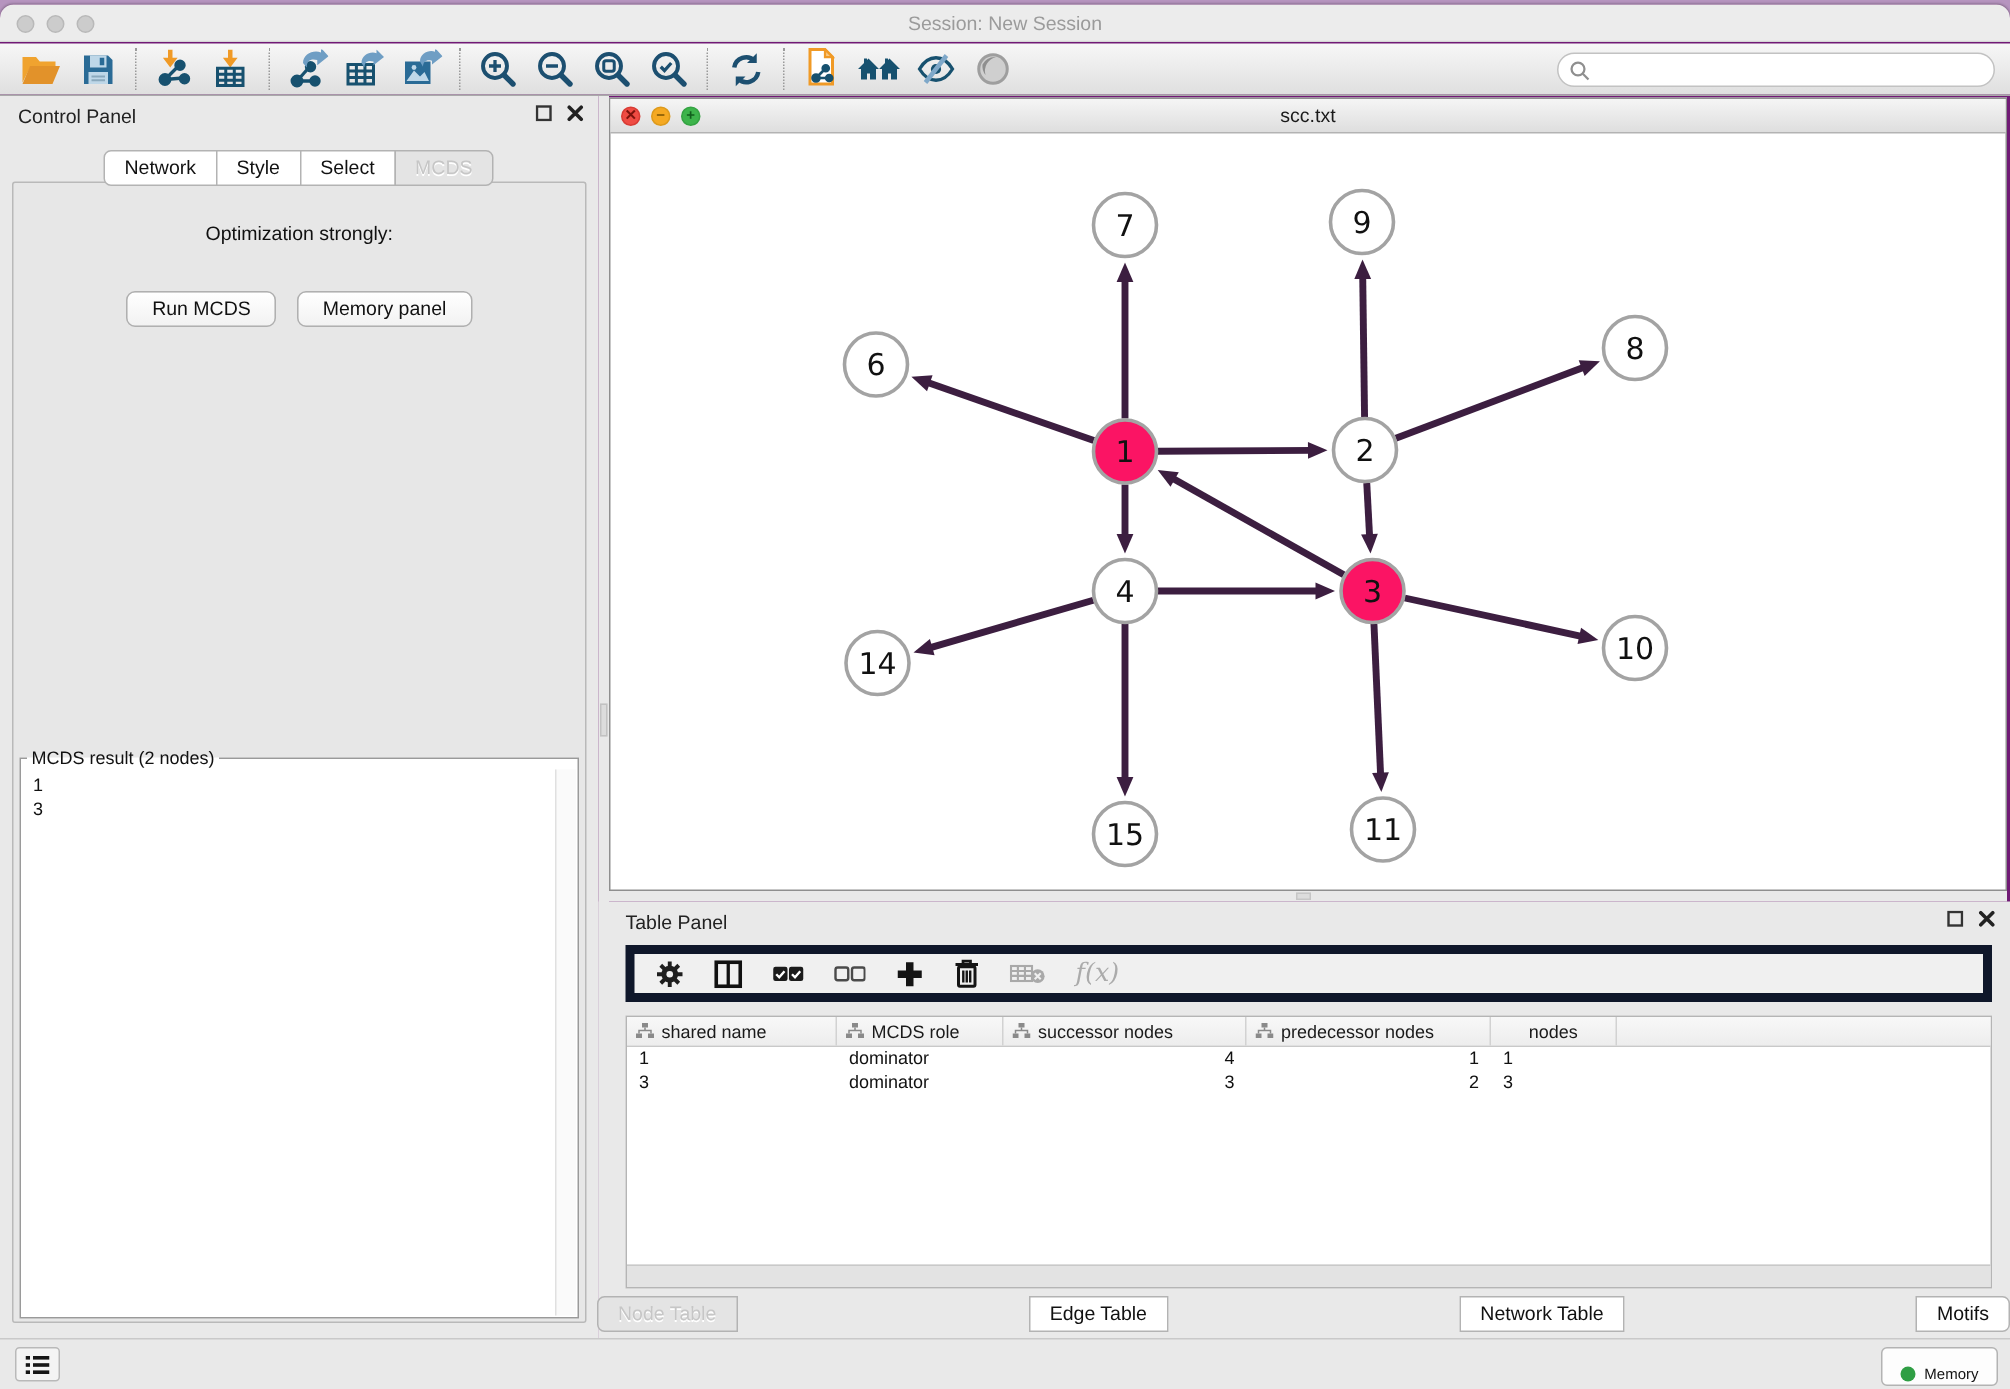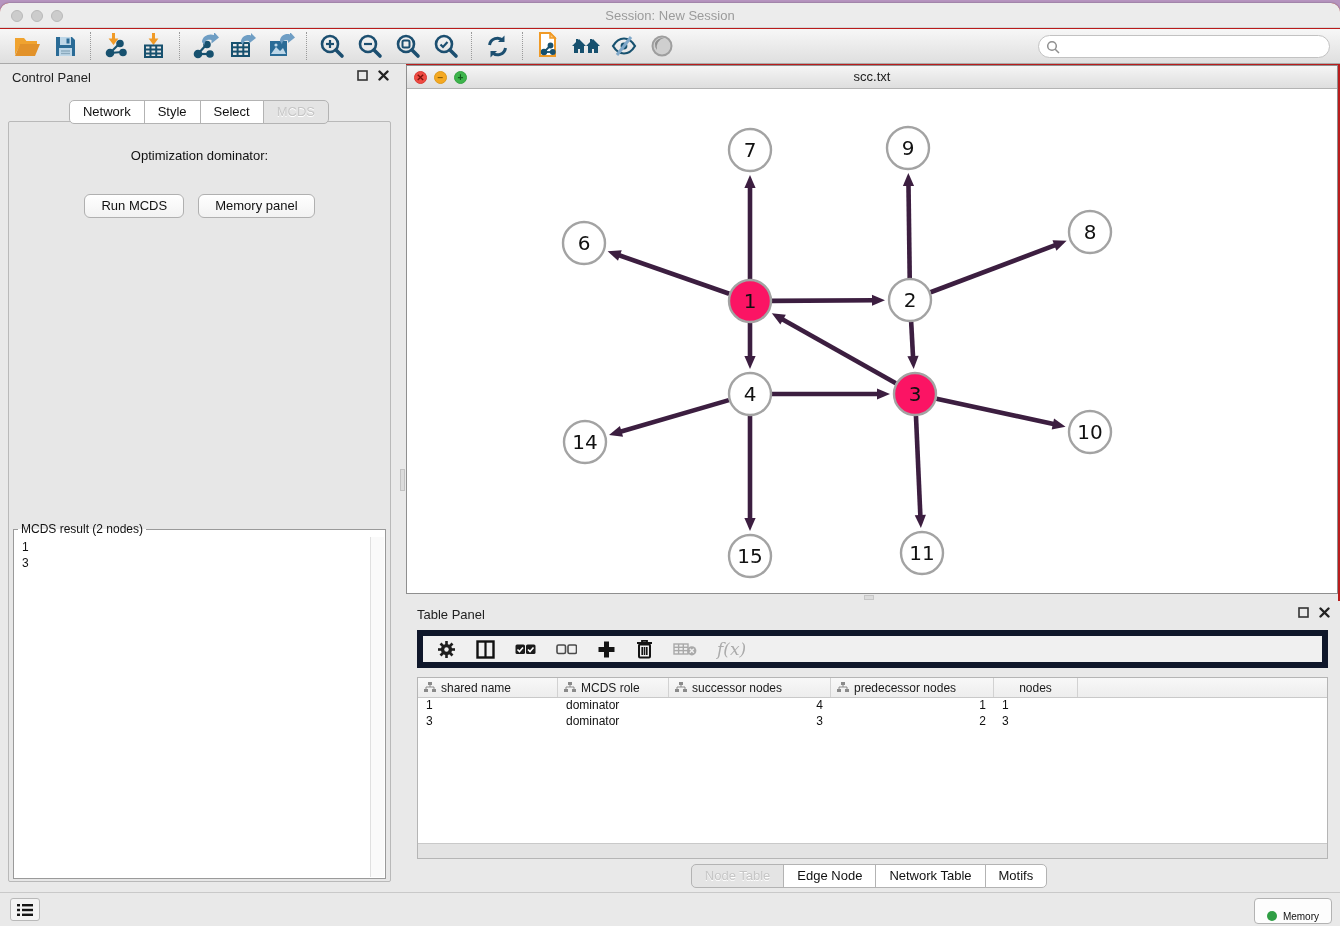--- a/index.html
+++ b/index.html
@@ -1,18 +1,18 @@
 <!DOCTYPE html>
 <html><head>
 <meta charset="utf-8">
 <style>
   * { box-sizing: border-box; margin: 0; padding: 0; }
   html,body { width:1340px; height:926px; overflow:hidden; }
   body { background:#b694bf; font-family:"Liberation Sans", sans-serif; position:relative; }
-  .window { position:absolute; top:3px; left:0; right:0; bottom:0; background:#b91c1c;
+  .window { position:absolute; top:3px; left:0; right:0; bottom:0; background:#701a75;
             border-radius:9px 9px 0 0; box-shadow:0 0 2px rgba(0,0,0,.4); }
 
   
   .titlebar { position:absolute; top:0; left:0; right:0; height:25px; background:#ececec;
               border-radius:9px 9px 0 0; border-bottom:1px solid #d6d6d6; }
   .traffic-gray { position:absolute; left:11px; top:7px; display:flex; gap:8px; }
   .traffic-gray span { width:12px; height:12px; border-radius:50%; background:#ccc; border:1px solid #b9b9b9; }
   .win-title { text-align:center; line-height:25px; font-size:13px; color:#9b9b9b; }
 
   
@@ -38,21 +38,21 @@
             background:#e7e7e7; border-radius:2px; }
   .opt-label { position:absolute; top:26px; left:0; right:0; text-align:center; font-size:13px; color:#111; }
   .opt-select { position:absolute; top:40px; left:36px; right:28px; height:23px; background:#fff;
                 border:1px solid #b5b5b5; border-radius:5px; display:flex; align-items:center;
                 padding:0 22px 0 10px; font-size:13px; color:#111; }
   .stepper { position:absolute; right:6px; top:3px; }
   .cp-buttons { position:absolute; top:72px; left:0; right:0; display:flex; justify-content:center; gap:14px; }
   .pushbtn { background:linear-gradient(#ffffff,#f2f2f2); border:1px solid #b0b0b0; border-radius:6px;
              font-size:13px; color:#111; padding:3px 16px 4px; }
   fieldset.result { position:absolute; left:4px; right:4px; top:376px; bottom:2px; border:1px solid #9a9a9a;
-                    background:#fff; padding:0;margin-top:24px; }
+                    background:#fff; padding:0; }
   fieldset.result legend { font-size:12px; color:#111; margin-left:4px; padding:0 3px; background:transparent; }
   .result-lines { position:absolute; inset:1px 15px 1px 1px; background:#fff; font-size:12px; color:#111;
                   padding:2px 0 0 7px; line-height:16px; }
   .result-scroll { position:absolute; top:1px; bottom:1px; right:1px; width:14px; background:#fafafa;
                    border-left:1px solid #e0e0e0; }
 
   
   .v-splitter { position:absolute; left:399px; top:61px; width:7px; bottom:34px; background:#e9e9e9; }
   .v-grip { position:absolute; top:405px; left:1px; width:5px; height:22px; background:#dcdcdc;
             border:1px solid #c2c2c2; }
@@ -83,21 +83,21 @@
               border:1px solid #b5b5b5; }
   .thead { display:flex; height:20px; background:linear-gradient(#f8f8f8,#ededed);
            border-bottom:1px solid #c9c9c9; }
   .th { display:flex; align-items:center; gap:5px; padding:0 6px; font-size:12px; color:#1a1a1a;
         border-right:1px solid #d2d2d2; }
   .trow { display:flex; height:16px; font-size:12px; color:#111; }
   .td { padding:0 8px; white-space:nowrap; overflow:hidden; }
   .td.r { text-align:right; }
   .table-footer { position:absolute; left:0; right:0; bottom:0; height:15px; background:#e3e3e3;
                   border-top:1px solid #c9c9c9; }
-  .tp-tabs { position:absolute; left:0; right:0; bottom:4px; display:flex; justify-content:center; }
+  .tp-tabs { position:absolute; left:0; right:0; bottom:4px; display:flex; justify-content:space-between; }
 
   
   .statusbar { position:absolute; left:0; right:0; bottom:0; height:34px; background:#e9e9e9;
                border-top:1px solid #c9c9c9; }
   .list-btn { position:absolute; left:10px; top:5px; width:30px; height:23px; background:#f4f4f4;
               border:1px solid #b9b9b9; border-radius:3px; display:flex; align-items:center; justify-content:center; }
   .memory-btn { position:absolute; right:8px; top:5px; height:24px; background:#fdfdfd; border:1px solid #b3b3b3;
                 border-radius:4px; display:flex; gap:6px; padding:12px 12px; font-size:10px; color:#111; }
   .mem-dot { width:10px; height:10px; border-radius:50%; background:#2f9e44; }
 
@@ -286,21 +286,21 @@
         </svg>
       </span>
     </div>
     <div class="cp-tabs">
         <span class="tab">Network</span>
         <span class="tab">Style</span>
         <span class="tab">Select</span>
         <span class="tab disabled">MCDS</span>
       </div>
     <div class="cp-box">
-      <div class="opt-label">Optimization dominator:</div>
+      <div class="opt-label">Optimization strongly:</div>
       <div class="cp-buttons">
         <button class="pushbtn">Run MCDS</button>
         <button class="pushbtn">Memory panel</button>
       </div>
       <fieldset class="result">
         <legend>MCDS result (2 nodes)</legend>
         <div class="result-lines">
             <div>1</div>
             <div>3</div>
           </div>
@@ -523,21 +523,21 @@
             <div class="td r" style="width: 162px;">3</div>
             <div class="td r" style="width: 163px;">2</div>
             <div class="td" style="width: 84px;">3</div>
           </div>
         </div>
       <div class="table-footer"></div>
     </div>
 
     <div class="tp-tabs" id="table-tabs">
         <span class="tab disabled">Node Table</span>
-        <span class="tab">Edge Node</span>
+        <span class="tab">Edge Table</span>
         <span class="tab">Network Table</span>
         <span class="tab">Motifs</span>
       </div>
   </div>
 
   <div class="statusbar">
     <div class="list-btn">
       <svg width="16" height="14" viewBox="0 0 16 14">
         <g fill="#161616">
           <rect x="0" y="1" width="3" height="2.4"></rect>

